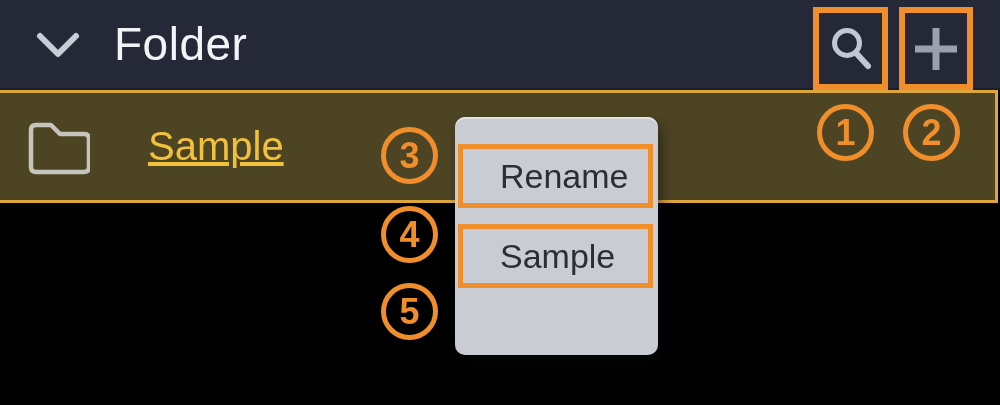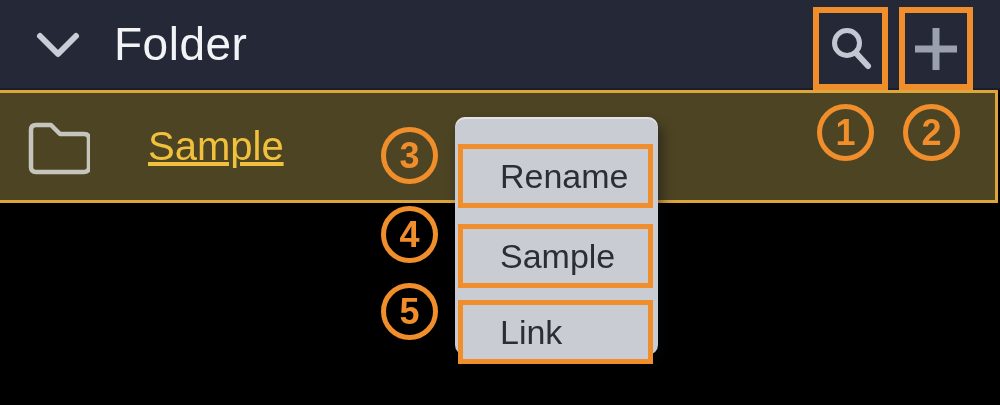--- a/index.html
+++ b/index.html
@@ -108,23 +108,20 @@
     <span class="folder-row-label">Sample</span>
   </div>
 
   <div class="context-menu">
     <div class="menu-item mi-0">
       <span>Rename</span>
     </div>
     <div class="menu-item mi-1">
       <span>Sample</span>
     </div>
-    <div class="menu-item mi-2">
-      <span>Link</span>
-    </div>
   </div>
 
   <div class="ann-circle c1">1</div>
   <div class="ann-circle c2">2</div>
   <div class="ann-circle c3">3</div>
   <div class="ann-circle c4">4</div>
   <div class="ann-circle c5">5</div>
 
 </div>
 

